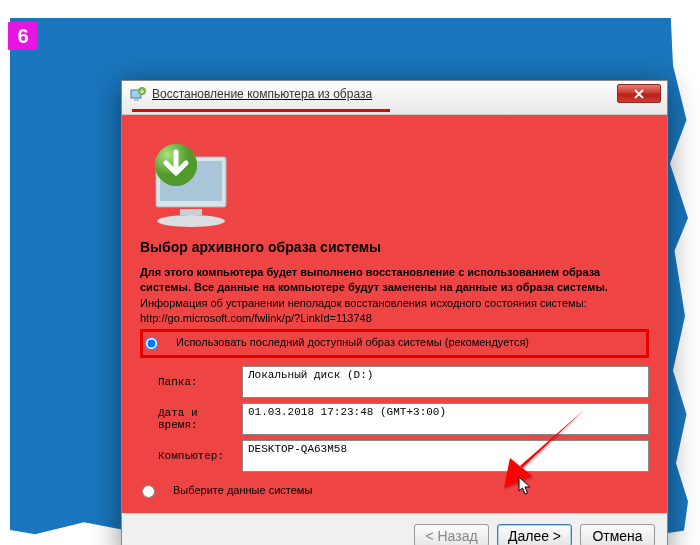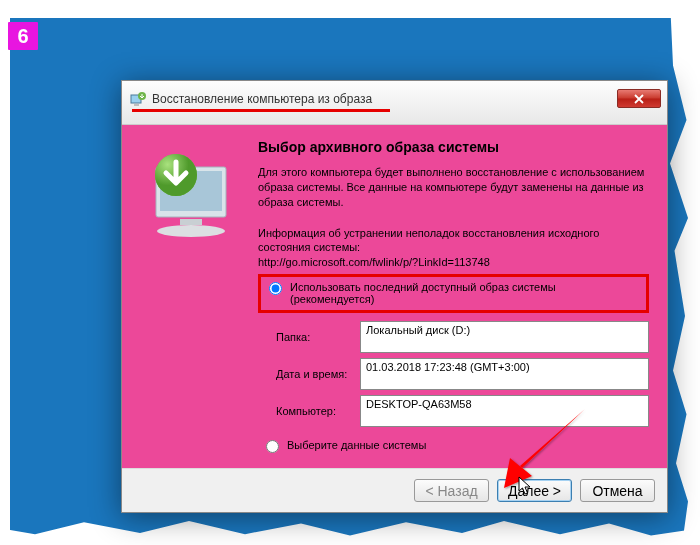--- a/index.html
+++ b/index.html
@@ -1,36 +1,36 @@
 <!DOCTYPE html>
 <html><head>
 <meta charset="utf-8">
 <style>
   * { box-sizing: border-box; margin: 0; padding: 0; }
   body { font-family: "Segoe UI", Tahoma, sans-serif; background: #fff; width: 700px; height: 545px; position: relative; overflow: hidden; }
   .desktop-bg { position: absolute; inset: 0; background: #1a76bd; }
   .step-badge { position: absolute; top: 22px; left: 8px; width: 30px; height: 28px; background: #e815e0; color: #fff; font-size: 20px; font-weight: 600; display: flex; align-items: center; justify-content: center; border-radius: 1px; }
   .dialog { position: absolute; top: 80px; left: 121px; width: 547px; background: #fff; border: 1px solid #888; box-shadow: 0 4px 28px rgba(0,0,0,0.45); }
-  .titlebar { height: 44px; background: linear-gradient(to bottom, #fdfdfd, #e8e8e8); border-bottom: 1px solid #ccc; display: flex; align-items: center; padding: 0 6px 8px 8px; }
+  .titlebar { height: 34px; background: linear-gradient(to bottom, #fdfdfd, #e8e8e8); border-bottom: 1px solid #ccc; display: flex; align-items: center; padding: 0 6px 8px 8px; text-decoration: underline; }
   .titlebar-icon { width: 16px; height: 16px; margin-right: 6px; }
   .titlebar-title { font-size: 12px; color: #333; flex: 1; }
   .title-underline { position: absolute; top: 28px; left: 10px; width: 258px; height: 3px; background: #e60000; }
   .close-btn { width: 44px; height: 19px; border-radius: 2px; background: linear-gradient(to bottom,#e87a72,#c93a2e 48%,#b81f16 52%,#cf3a31); border:1px solid #8a2b24; display:flex; align-items:center; justify-content:center; }
   .close-btn svg { width: 10px; height: 10px; }
-  .body { display: flex; padding: 14px 18px 10px 18px; background: #ec4899; }
+  .body { display: flex; padding: 14px 18px 10px 18px; background: #ef4444; flex-direction: column; }
   .icon-col { width: 118px; padding-top: 6px; }
   .content-col { flex: 1; font-size: 11px; color: #000; }
   .heading { font-size: 14px; font-weight: 600; margin-bottom: 10px; }
-  .para { line-height: 1.35; margin-bottom: 16px; }
+  .para { line-height: 1.35; margin-bottom: 1px; font-weight: bold; }
   .para-link { color: #000; line-height: 1.35; margin-bottom: 4px; }
-  .radio-row { display: flex; align-items: flex-start; gap: 8px; padding: 4px 5px 5px 8px; }
+  .radio-row { display: flex; align-items: flex-start; gap: 18px; padding: 4px 5px 5px 2px; }
   .radio-row.highlight { border: 3px solid #e60000; }
   input[type=radio] { margin-top: 1px; }
   .fields { margin: 8px 0 8px 18px; }
-  .field { display: flex; align-items: center; margin-bottom: 5px; }
+  .field { display: flex; align-items: center; margin-bottom: 5px; font-family: Liberation Mono, monospace; }
   .field-label { width: 84px; font-size: 11px; }
   .field-value { flex: 1; border: 1px solid #888; background: #fff; padding: 2px 5px; font-size: 11px; height: 32px; }
   .buttons { background: #f0f0f0; border-top: 1px solid #ddd; padding: 10px 12px; display: flex; justify-content: flex-end; gap: 8px; }
   .btn { min-width: 75px; height: 23px; font-size: 14px; border: 1px solid #999; background: linear-gradient(to bottom,#fcfcfc,#e6e6e6); border-radius: 3px; cursor: default; }
   .btn.disabled { color: #888; }
   .btn.focus { border: 1px solid #3c7fb1; box-shadow: 0 0 0 1px #a6d2f2 inset; }
   .cursor-arrow { position: absolute; top: 476px; left: 518px; pointer-events: none; }
   .red-arrow { position: absolute; top: 404px; left: 490px; pointer-events: none; }
   
   .rb { position:absolute; background:#fff; }

